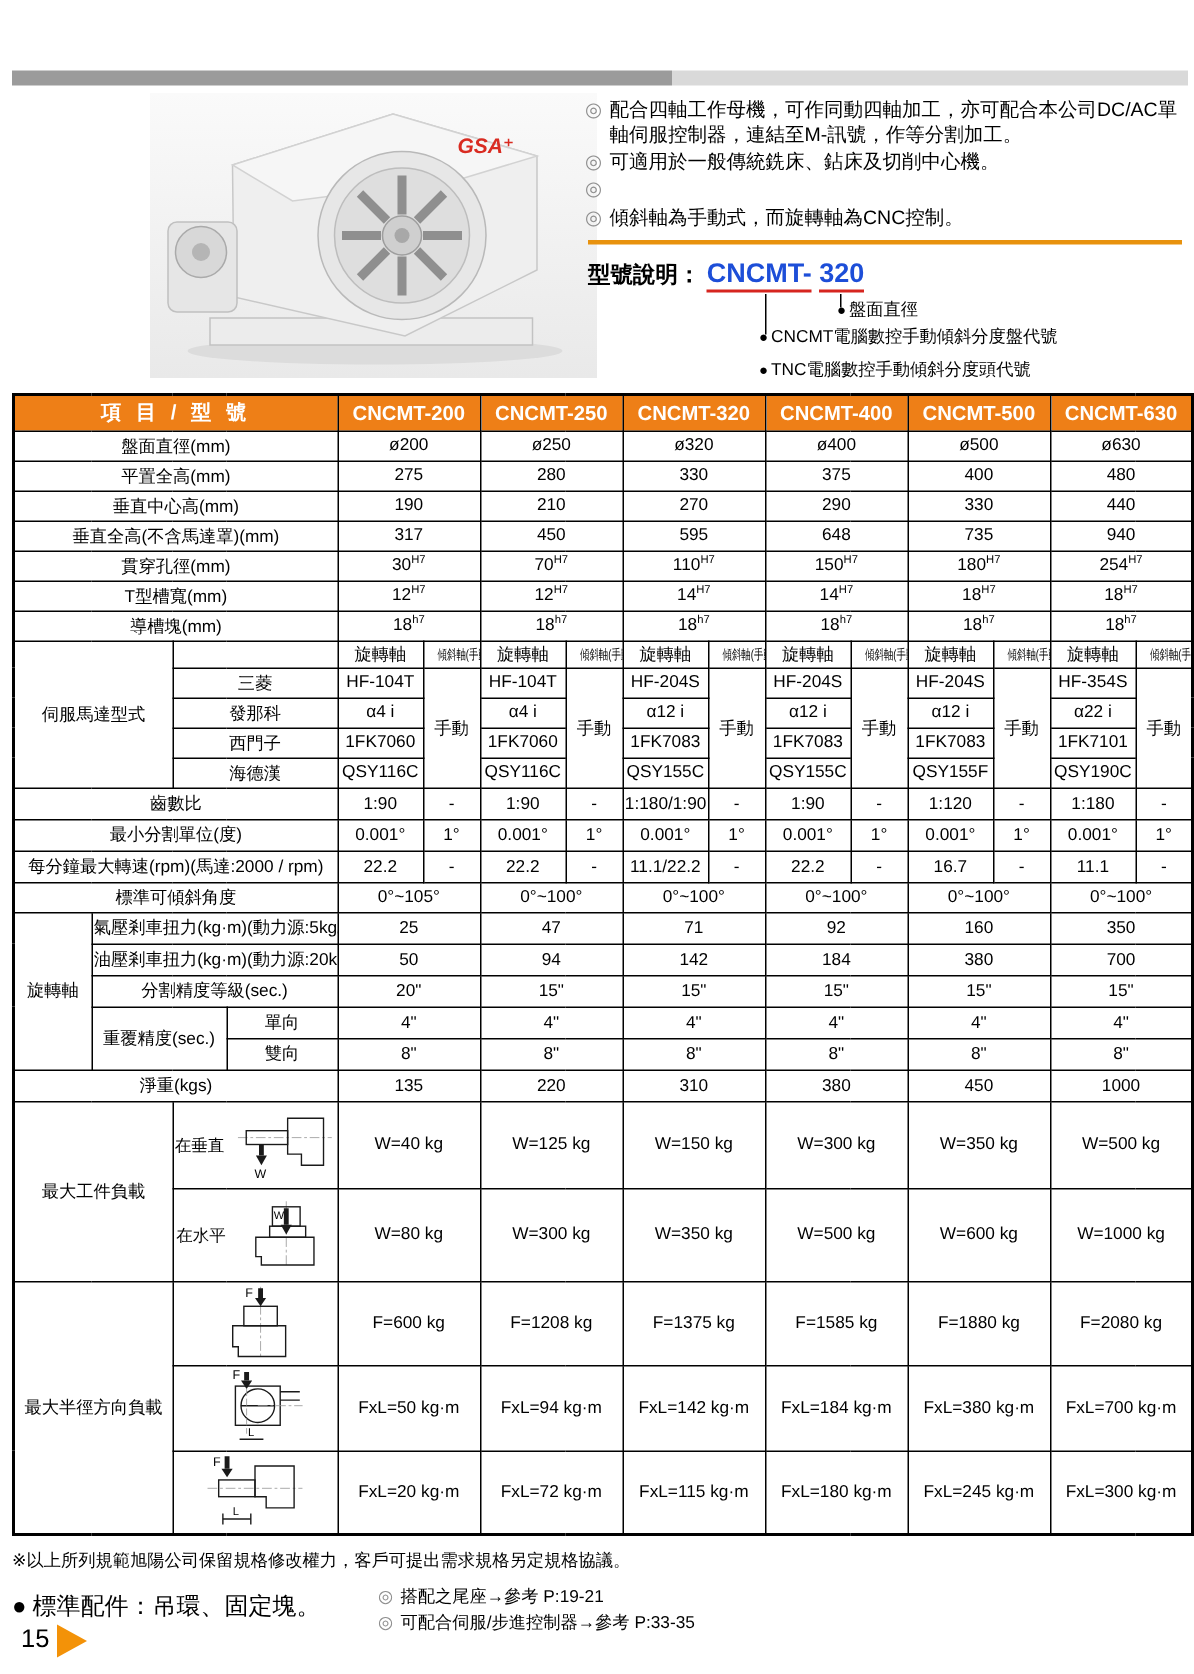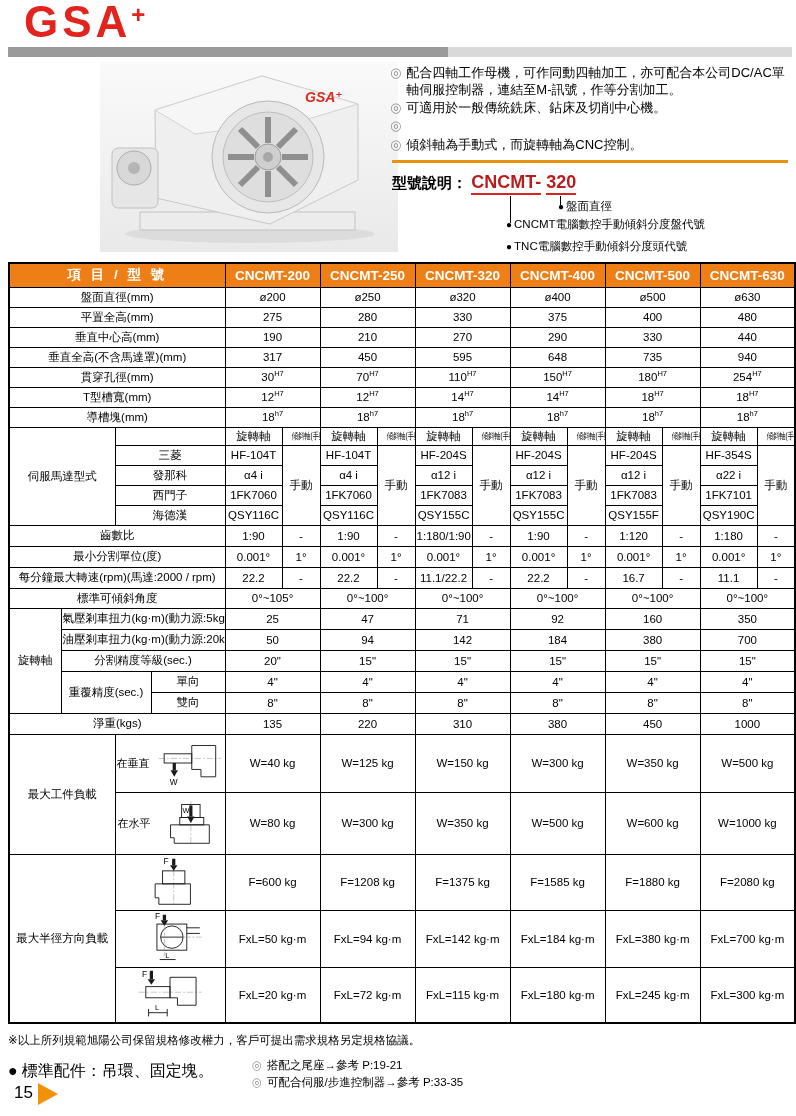--- a/index.html
+++ b/index.html
@@ -20,21 +20,21 @@
   .bullets{position:absolute;left:390px;top:64px;width:402px;margin:0;padding:0;list-style:none;
            font-size:13px;line-height:1.32;}
   .bullets li{display:flex;gap:5px;margin-bottom:1px;}
   .bullets .mk{color:#8d8d8d;flex:0 0 auto;}
 
   .orange-rule{position:absolute;left:392px;top:160px;width:396px;height:3px;background:#e8920e;}
 
   
   .model-block{position:absolute;left:392px;top:172px;width:400px;height:86px;font-size:11.5px;}
   .model-line{font-size:15px;font-weight:bold;}
-  .model-code{color:#b91c1c;font-size:18px;font-weight:bold;}
+  .model-code{color:#1d4ed8;font-size:18px;font-weight:bold;}
   .model-code .seg{border-bottom:2px solid #d6251f;padding-bottom:1px;}
   .m-note{position:absolute;white-space:nowrap;}
   .m-note .dot{font-size:10px;margin-right:2px;}
   .vline{position:absolute;width:1px;background:#000;}
 
   
   table.spec{position:absolute;left:8px;top:262px;width:786px;border-collapse:collapse;
              table-layout:fixed;border:2px solid #000;}
   table.spec td{border:1px solid #000;text-align:center;vertical-align:middle;
                 font-size:11.5px;padding:0 1px;overflow:hidden;}
@@ -61,21 +61,20 @@
   .pageno{position:absolute;left:14px;top:1083px;font-size:17px;}
   .page-arrow{position:absolute;left:38px;top:1083px;width:0;height:0;
               border-top:11px solid transparent;border-bottom:11px solid transparent;
               border-left:20px solid #f39208;}
 </style>
 </head>
 <body>
 
 <div class="page">
 
-  <div class="logo"><span>GSA</span><span class="plus">+</span></div>
   <div class="bar1"></div>
   <div class="bar2"></div>
 
   <div class="photo">
     <svg width="298" height="190" viewBox="0 0 298 190">
       <defs>
         <linearGradient id="bg" x1="0" y1="0" x2="0" y2="1">
           <stop offset="0" stop-color="#fafafa"></stop>
             <stop offset="1" stop-color="#e9e9e9"></stop>
         </linearGradient>

